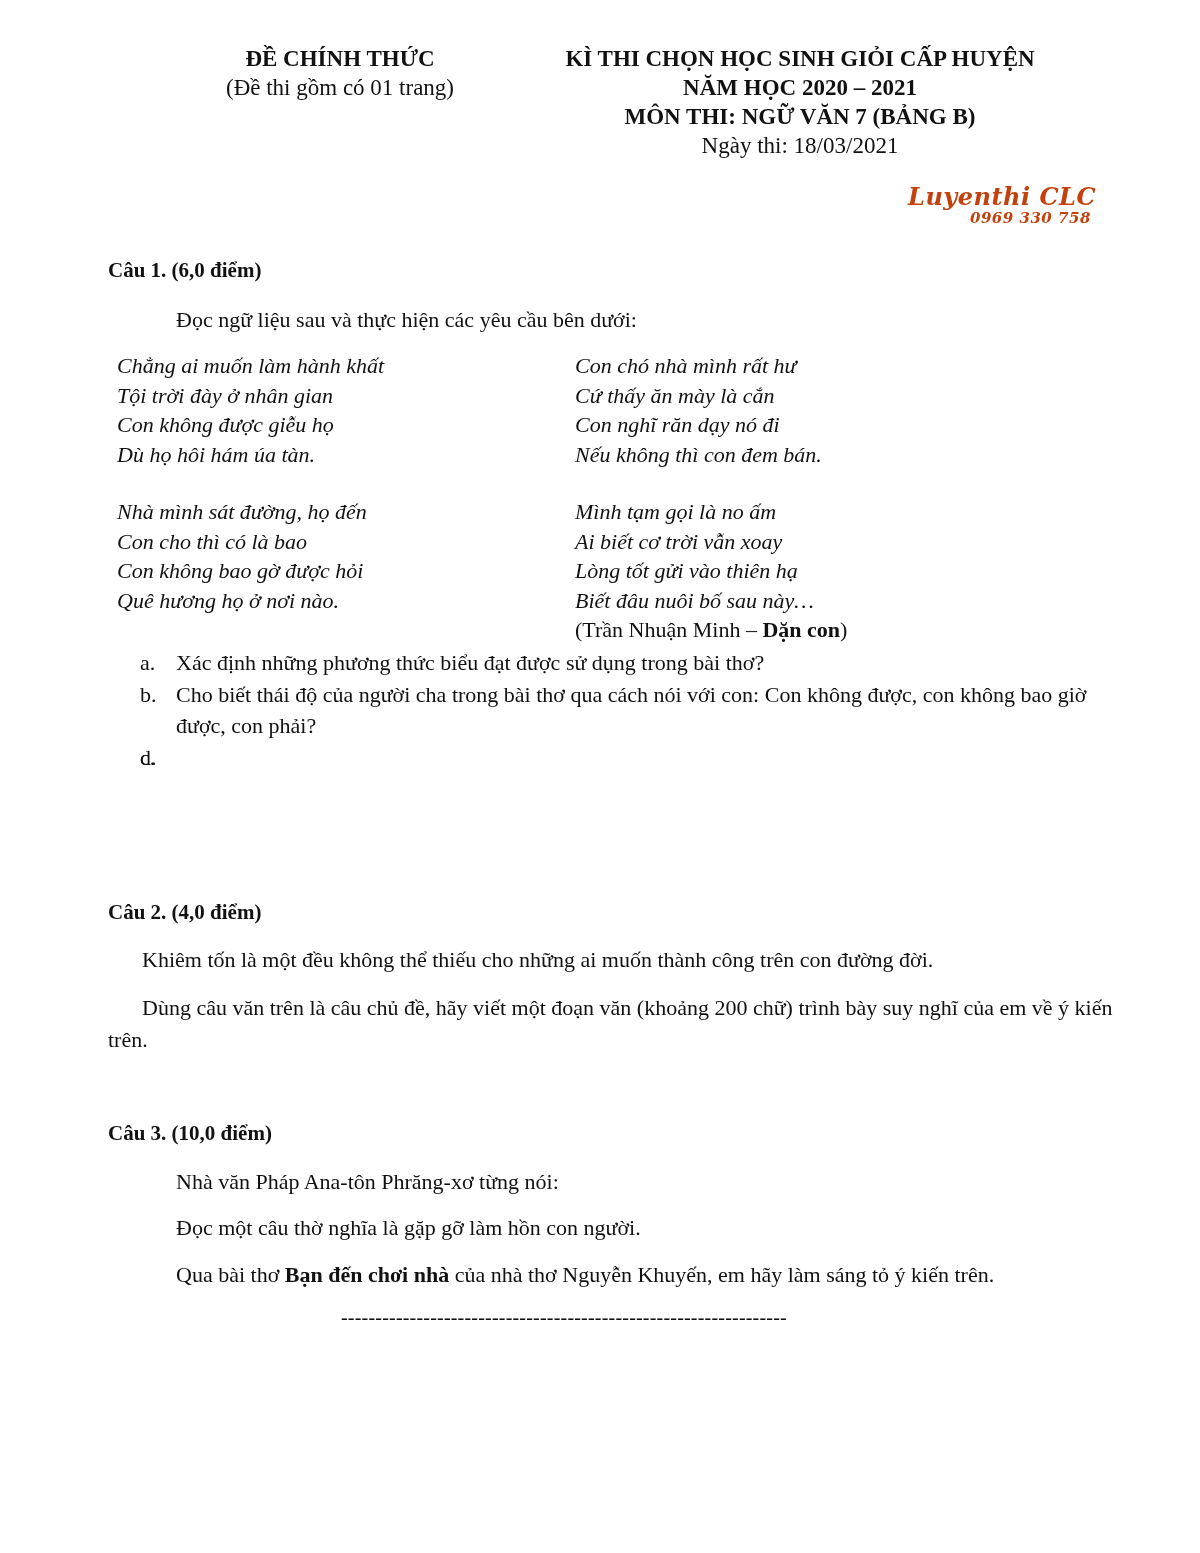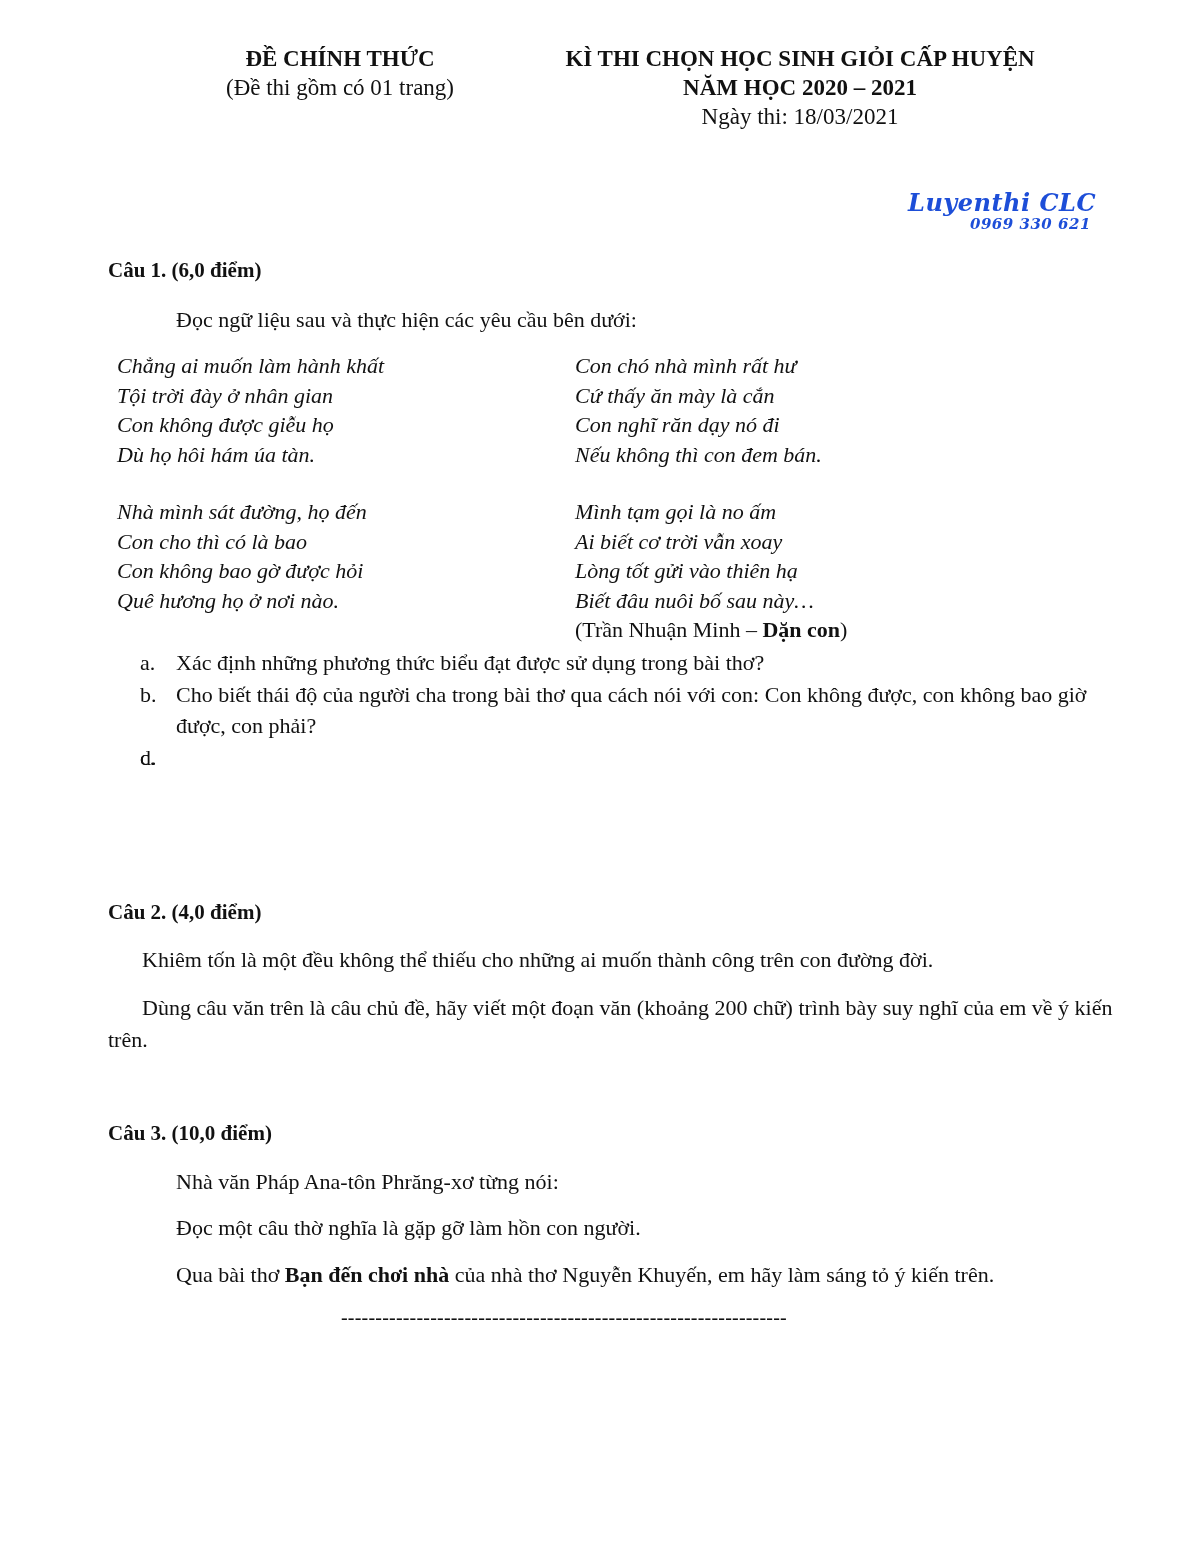--- a/index.html
+++ b/index.html
@@ -8,22 +8,22 @@
       font-family: "Liberation Serif", "DejaVu Serif", serif;
       color: #111111;
     }
     .abs { position: absolute; white-space: nowrap; }
     .hdr-left { left: 150px; top: 44px; width: 380px; text-align: center; }
     .hdr-right { left: 520px; top: 44px; width: 560px; text-align: center; }
     .hdr-line { font-size: 23px; line-height: 29px; }
     .bold { font-weight: bold; }
     .reg { font-weight: normal; }
     .watermark {
-      left: 908px; top: 190px; text-align: left;
-      color: #1d4ed8; font-family: "DejaVu Serif", serif;
+      left: 908px; top: 184px; text-align: left;
+      color: #c2410c; font-family: "DejaVu Serif", serif;
       font-style: italic; font-weight: bold;
     }
     .wm-brand { font-size: 24px; line-height: 26px; letter-spacing: 0.5px; }
     .wm-phone { font-size: 15px; line-height: 16px; margin-left: 62px; letter-spacing: 0.5px; }
     .q-title { font-size: 21px; font-weight: bold; }
     .text { font-size: 22px; line-height: 29px; }
     .italic { }
     .poem { font-style: italic; font-size: 22px; line-height: 29.5px; }
     .list { left: 140px; top: 647px; width: 1000px; }
     .li { position: relative; padding-left: 36px; font-size: 22px; line-height: 31.5px; white-space: normal; }
@@ -34,26 +34,27 @@
 <body>
 
 <div class="abs hdr-left">
   <div class="hdr-line bold">ĐỀ CHÍNH THỨC</div>
   <div class="hdr-line reg">(Đề thi gồm có 01 trang)</div>
 </div>
 
 <div class="abs hdr-right">
   <div class="hdr-line bold">KÌ THI CHỌN HỌC SINH GIỎI CẤP HUYỆN</div>
   <div class="hdr-line bold">NĂM HỌC 2020 – 2021</div>
+  <div class="hdr-line bold">MÔN THI: NGỮ VĂN 7 (BẢNG B)</div>
   <div class="hdr-line reg">Ngày thi: 18/03/2021</div>
 </div>
 
 <div class="abs watermark">
   <div class="wm-brand">Luyenthi CLC</div>
-  <div class="wm-phone">0969 330 621</div>
+  <div class="wm-phone">0969 330 758</div>
 </div>
 
 <div class="abs q-title" style="left:108px; top:258px;">Câu 1. (6,0 điểm)</div>
 <div class="abs text" style="left:176px; top:305px;">Đọc ngữ liệu sau và thực hiện các yêu cầu bên dưới:</div>
 
 <div class="abs poem" style="left:117px; top:351px;">
   <div>Chẳng ai muốn làm hành khất</div>
   <div>Tội trời đày ở nhân gian</div>
   <div>Con không được giễu họ</div>
   <div>Dù họ hôi hám úa tàn.</div>

